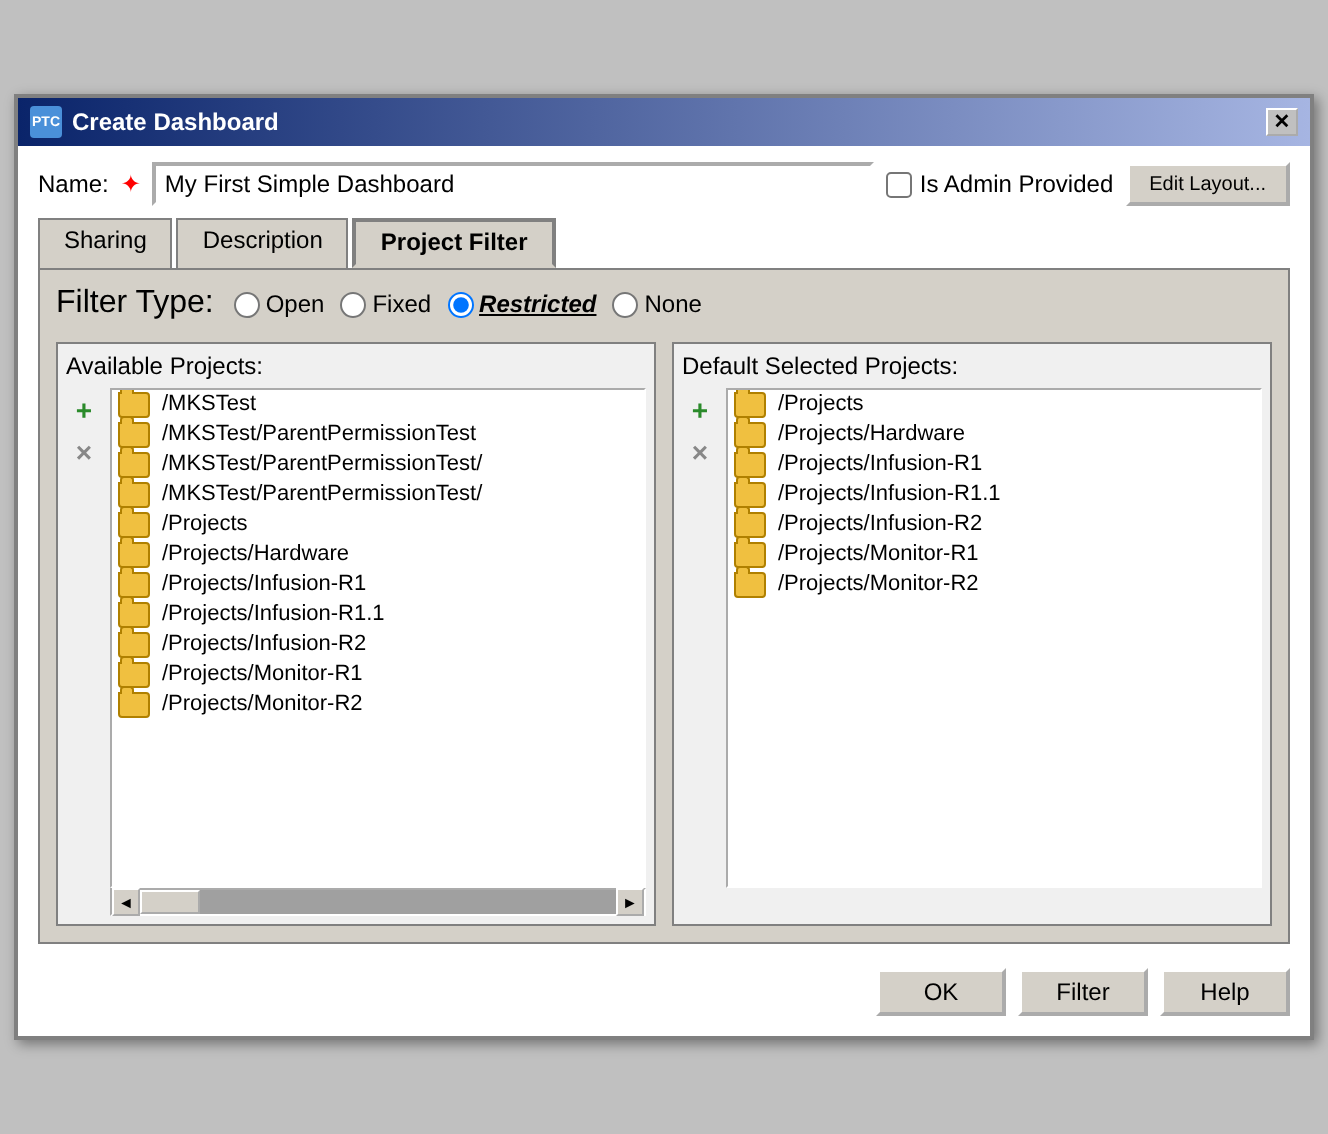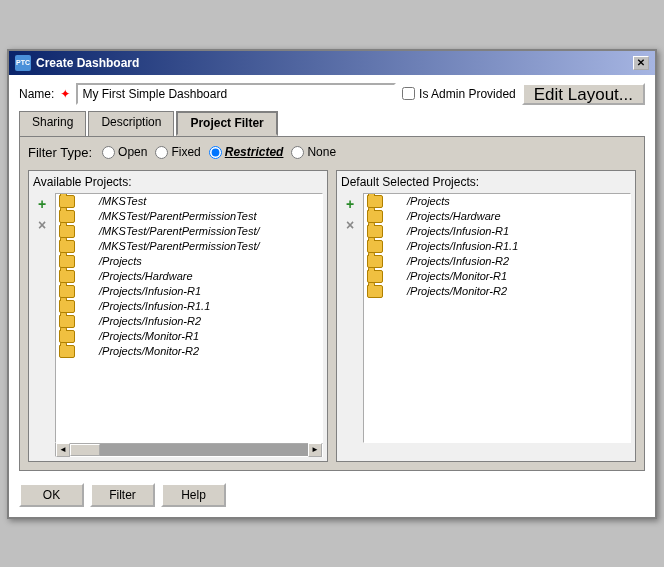--- a/index.html
+++ b/index.html
@@ -95,21 +95,21 @@
       font-size: 12px;
     }
     .admin-checkbox-label input[type=checkbox] {
       margin: 0;
     }
     .edit-layout-btn {
       height: 22px;
       padding: 0 10px;
       background: #d4d0c8;
       border: 2px outset #ffffff;
-      font-size: 17px;
+      font-size: 10px;
       cursor: pointer;
       white-space: nowrap;
     }
     
     .tabs-bar {
       display: flex;
       gap: 0;
       margin-bottom: 0;
     }
     .tab {
@@ -137,21 +137,21 @@
       margin-bottom: 8px;
     }
     
     .filter-type-row {
       display: flex;
       align-items: center;
       gap: 10px;
       margin-bottom: 10px;
     }
     .filter-type-label {
-      font-size: 13px;
+      font-size: 16px;
       white-space: nowrap;
     }
     .radio-group {
       display: flex;
       align-items: center;
       gap: 8px;
     }
     .radio-item {
       display: flex;
       align-items: center;
@@ -210,26 +210,25 @@
       border: 1px inset #ffffff;
       background: white;
       overflow-y: auto;
       overflow-x: hidden;
       min-height: 250px;
       max-height: 260px;
       font-size: 11px;
     }
     .project-item {
       display: flex;
-      align-items: center;
-      gap: 21px;
+      align-items: flex-start;
+      gap: 3px;
       padding: 1px 3px;
       cursor: pointer;
       white-space: nowrap;
-      font-style: italic;
     }
     
     .list-wrapper {
       flex: 1;
       display: flex;
       flex-direction: column;
     }
     .scrollbar-bottom {
       height: 14px;
       background: #d4d0c8;
@@ -259,20 +258,21 @@
       width: 30px;
       height: 100%;
       background: #d4d0c8;
       border: 1px outset #ffffff;
       position: absolute;
       left: 0;
     }
     
     .bottom-buttons {
       display: flex;
+      justify-content: flex-end;
       gap: 6px;
       padding: 4px 0 2px 0;
     }
     .dialog-btn {
       min-width: 65px;
       height: 24px;
       background: #d4d0c8;
       border: 2px outset #ffffff;
       font-size: 12px;
       cursor: pointer;

